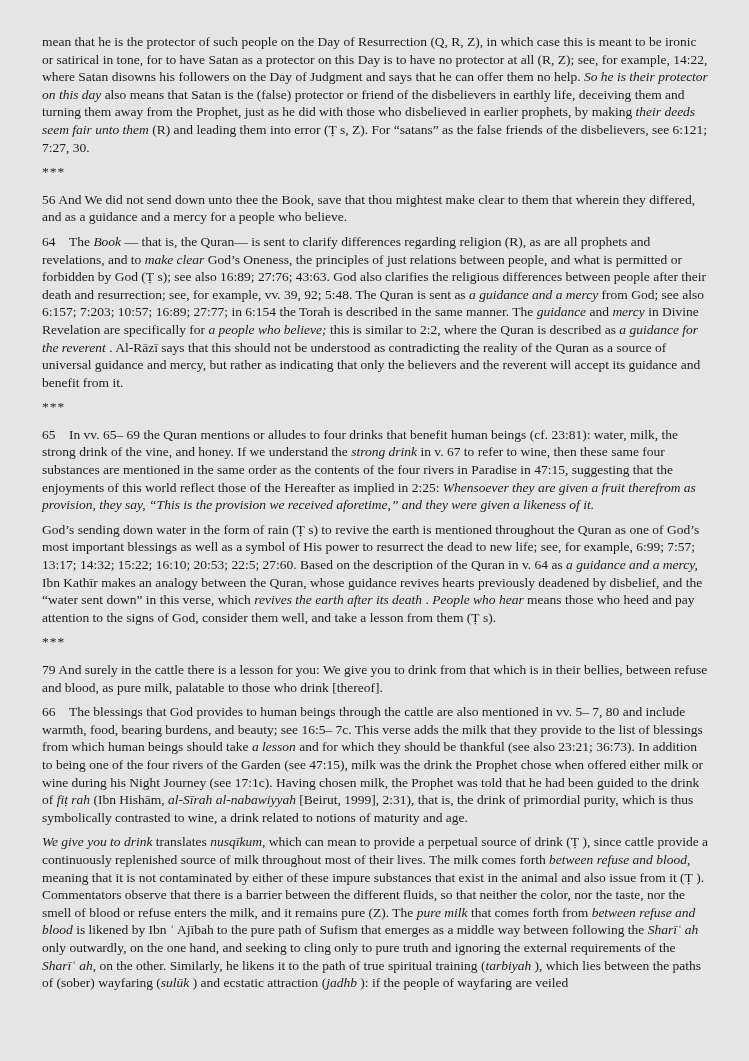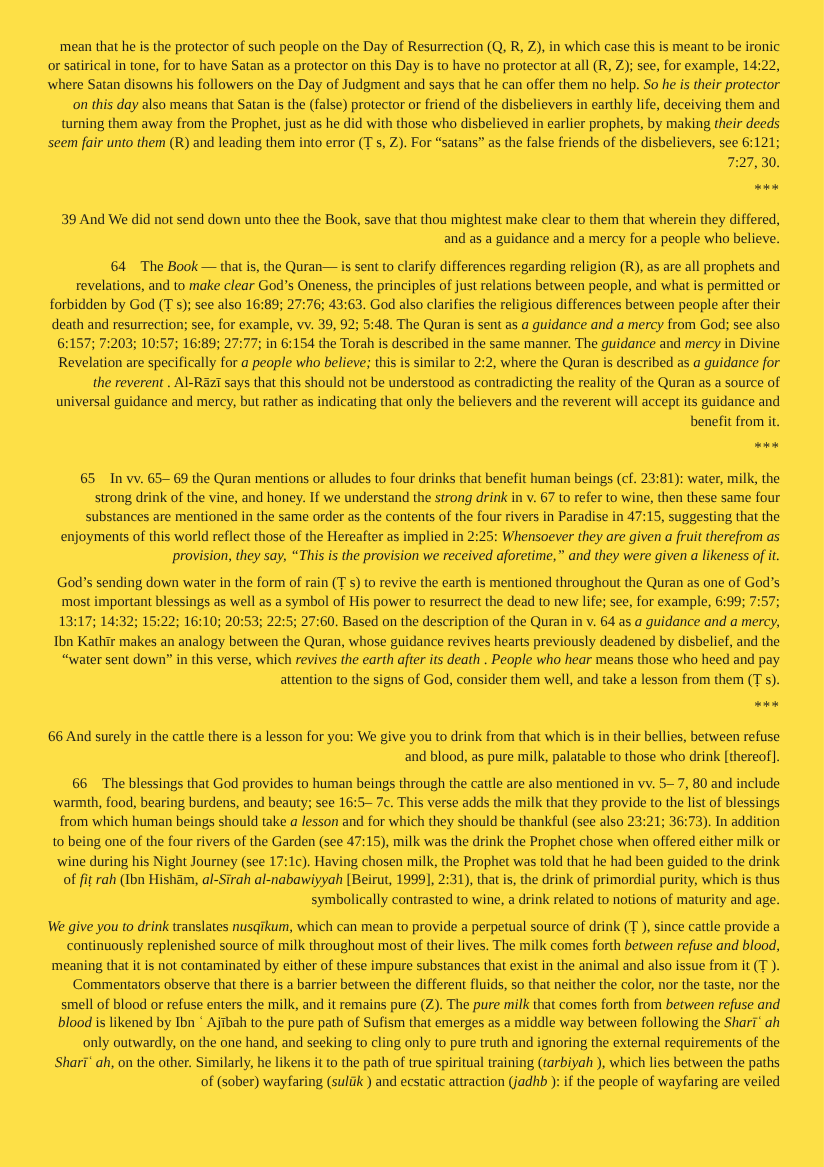--- a/index.html
+++ b/index.html
@@ -4,29 +4,29 @@
 <style>
   html, body {
     margin: 0;
     padding: 0;
     background: #ffffff;
   }
   .page {
     position: relative;
     width: 749px;
     height: 1061px;
-    background: #fde047;
+    background: #e5e5e5;
     overflow: hidden;
     box-sizing: border-box;
     padding: 33px 40px 0 42px;
     font-family: "Liberation Serif", "DejaVu Serif", serif;
     font-size: 13.5px;
     line-height: 17.6px;
     color: #1b1b1b;
-    text-align: right;
+    text-align: left;
   }
   .content {
     width: 667px;
   }
   p.block {
     margin: 0 0 7px 0;
     padding: 0;
   }
   p.separator {
     margin: 3px 0 10px 0;
@@ -36,23 +36,23 @@
     font-style: italic;
   }
 </style>
 </head>
 <body>
 
 <div class="page">
   <div class="content">
       <p class="block paragraph"><span>mean that he is the protector of such people on the Day of Resurrection (Q, R, Z), in which case this is meant to be ironic or satirical in tone, for to have Satan as a protector on this Day is to have no protector at all (R, Z); see, for example, 14:22, where Satan disowns his followers on the Day of Judgment and says that he can offer them no help. </span><em>So he is their protector on this day</em><span> also means that Satan is the (false) protector or friend of the disbelievers in earthly life, deceiving them and turning them away from the Prophet, just as he did with those who disbelieved in earlier prophets, by making </span><em>their deeds seem fair unto them</em><span> (R) and leading them into error (Ṭ s, Z). For “satans” as the false friends of the disbelievers, see 6:121; 7:27, 30.</span></p>
       <p class="block separator">***</p>
-      <p class="block verse"><span>39 And We did not send down unto thee the Book, save that thou mightest make clear to them that wherein they differed, and as a guidance and a mercy for a people who believe.</span></p>
+      <p class="block verse"><span>56 And We did not send down unto thee the Book, save that thou mightest make clear to them that wherein they differed, and as a guidance and a mercy for a people who believe.</span></p>
       <p class="block commentary"><span>64 The </span><em>Book</em><span> — that is, the Quran— is sent to clarify differences regarding religion (R), as are all prophets and revelations, and to </span><em>make clear</em><span> God’s Oneness, the principles of just relations between people, and what is permitted or forbidden by God (Ṭ s); see also 16:89; 27:76; 43:63. God also clarifies the religious differences between people after their death and resurrection; see, for example, vv. 39, 92; 5:48. The Quran is sent as </span><em>a guidance and a mercy</em><span> from God; see also 6:157; 7:203; 10:57; 16:89; 27:77; in 6:154 the Torah is described in the same manner. The </span><em>guidance</em><span> and </span><em>mercy</em><span> in Divine Revelation are specifically for </span><em>a people who believe;</em><span> this is similar to 2:2, where the Quran is described as </span><em>a guidance for the reverent</em><span> . Al-Rāzī says that this should not be understood as contradicting the reality of the Quran as a source of universal guidance and mercy, but rather as indicating that only the believers and the reverent will accept its guidance and benefit from it.</span></p>
       <p class="block separator">***</p>
       <p class="block commentary"><span>65 In vv. 65– 69 the Quran mentions or alludes to four drinks that benefit human beings (cf. 23:81): water, milk, the strong drink of the vine, and honey. If we understand the </span><em>strong drink</em><span> in v. 67 to refer to wine, then these same four substances are mentioned in the same order as the contents of the four rivers in Paradise in 47:15, suggesting that the enjoyments of this world reflect those of the Hereafter as implied in 2:25: </span><em>Whensoever they are given a fruit therefrom as provision, they say, “This is the provision we received aforetime,” and they were given a likeness of it.</em></p>
       <p class="block paragraph"><span>God’s sending down water in the form of rain (Ṭ s) to revive the earth is mentioned throughout the Quran as one of God’s most important blessings as well as a symbol of His power to resurrect the dead to new life; see, for example, 6:99; 7:57; 13:17; 14:32; 15:22; 16:10; 20:53; 22:5; 27:60. Based on the description of the Quran in v. 64 as </span><em>a guidance and a mercy,</em><span> Ibn Kathīr makes an analogy between the Quran, whose guidance revives hearts previously deadened by disbelief, and the “water sent down” in this verse, which </span><em>revives the earth after its death</em><span> . </span><em>People who hear</em><span> means those who heed and pay attention to the signs of God, consider them well, and take a lesson from them (Ṭ s).</span></p>
       <p class="block separator">***</p>
-      <p class="block verse"><span>66 And surely in the cattle there is a lesson for you: We give you to drink from that which is in their bellies, between refuse and blood, as pure milk, palatable to those who drink [thereof].</span></p>
+      <p class="block verse"><span>79 And surely in the cattle there is a lesson for you: We give you to drink from that which is in their bellies, between refuse and blood, as pure milk, palatable to those who drink [thereof].</span></p>
       <p class="block commentary"><span>66 The blessings that God provides to human beings through the cattle are also mentioned in vv. 5– 7, 80 and include warmth, food, bearing burdens, and beauty; see 16:5– 7c. This verse adds the milk that they provide to the list of blessings from which human beings should take </span><em>a lesson</em><span> and for which they should be thankful (see also 23:21; 36:73). In addition to being one of the four rivers of the Garden (see 47:15), milk was the drink the Prophet chose when offered either milk or wine during his Night Journey (see 17:1c). Having chosen milk, the Prophet was told that he had been guided to the drink of </span><em>fiṭ rah</em><span> (Ibn Hishām, </span><em>al-Sīrah al-nabawiyyah</em><span> [Beirut, 1999], 2:31), that is, the drink of primordial purity, which is thus symbolically contrasted to wine, a drink related to notions of maturity and age.</span></p>
       <p class="block paragraph"><em>We give you to drink</em><span> translates </span><em>nusqīkum,</em><span> which can mean to provide a perpetual source of drink (Ṭ ), since cattle provide a continuously replenished source of milk throughout most of their lives. The milk comes forth </span><em>between refuse and blood,</em><span> meaning that it is not contaminated by either of these impure substances that exist in the animal and also issue from it (Ṭ ). Commentators observe that there is a barrier between the different fluids, so that neither the color, nor the taste, nor the smell of blood or refuse enters the milk, and it remains pure (Z). The </span><em>pure milk</em><span> that comes forth from </span><em>between refuse and blood</em><span> is likened by Ibn ʿ Ajībah to the pure path of Sufism that emerges as a middle way between following the </span><em>Sharīʿ ah</em><span> only outwardly, on the one hand, and seeking to cling only to pure truth and ignoring the external requirements of the </span><em>Sharīʿ ah,</em><span> on the other. Similarly, he likens it to the path of true spiritual training (</span><em>tarbiyah</em><span> ), which lies between the paths of (sober) wayfaring (</span><em>sulūk</em><span> ) and ecstatic attraction (</span><em>jadhb</em><span> ): if the people of wayfaring are veiled</span></p>
     </div>
 </div>
 
 </body></html>

